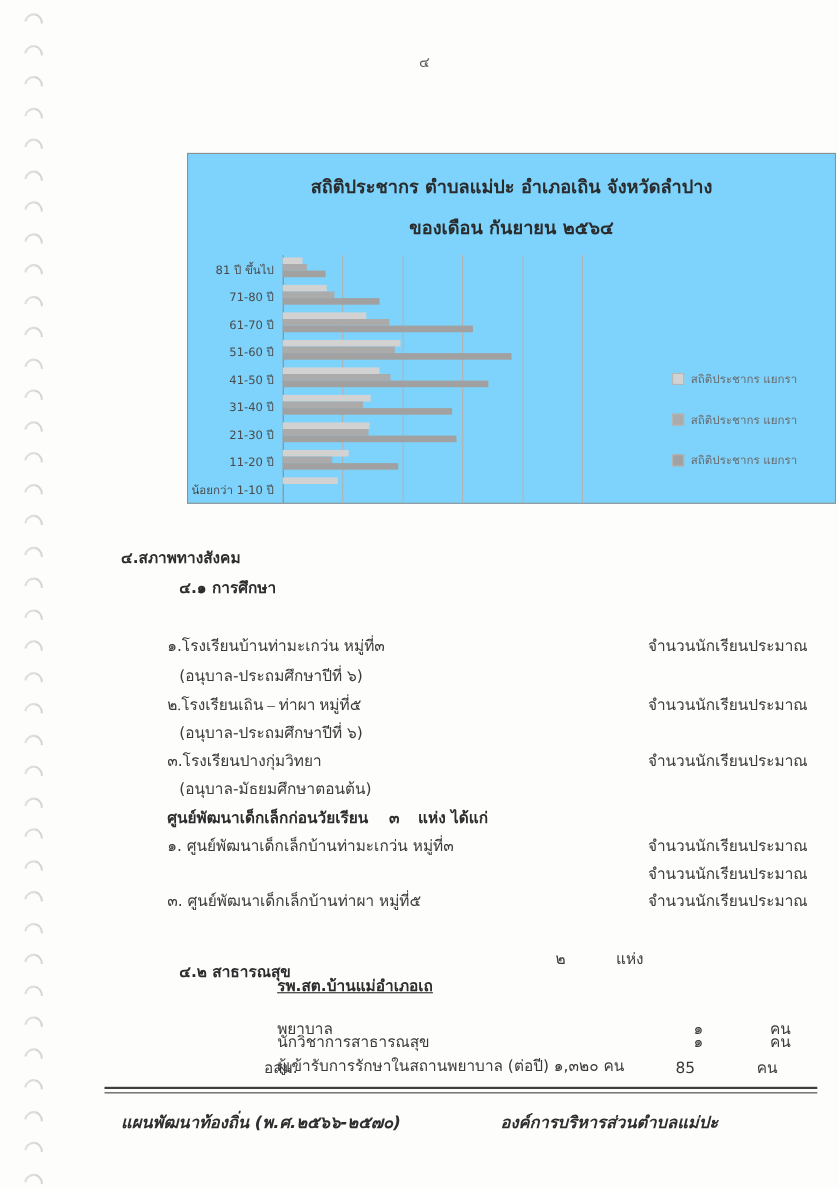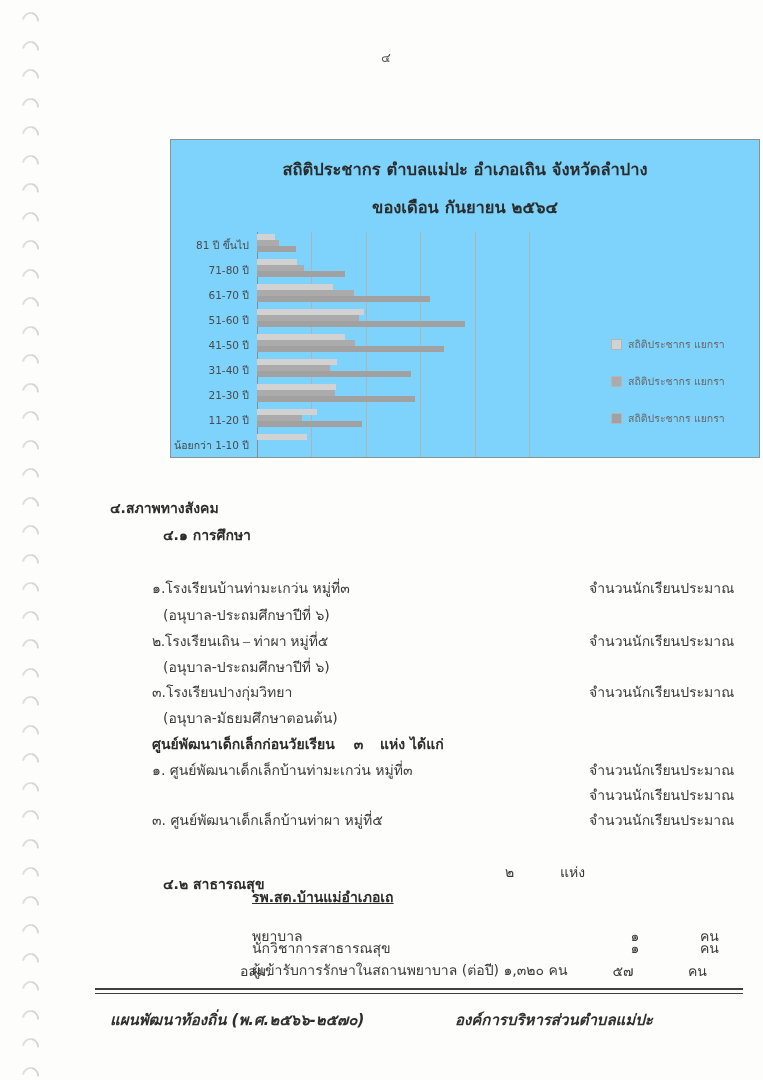--- a/index.html
+++ b/index.html
@@ -234,21 +234,21 @@
     <span class="staff-value">๑</span>
     <span class="staff-unit">คน</span>
   </div>
   <div class="abs txt" style="left:252px;top:940px;width:400px;">
     <span>นักวิชาการสาธารณสุข</span>
     <span class="staff-value">๑</span>
     <span class="staff-unit">คน</span>
   </div>
   <div class="abs txt" style="left:240px;top:963px;width:400px;">
     <span>อสม.</span>
-    <span class="staff-value">๕๗</span>
+    <span class="staff-value">85</span>
     <span class="staff-unit">คน</span>
   </div>
 
   <div class="abs txt" style="left:252px;top:965px;top:963px;"></div>
 
   <div class="abs txt" style="left:252px;top:962px;">ผู้เข้ารับการรักษาในสถานพยาบาล (ต่อปี) ๑,๓๒๐ คน</div>
 
   <div class="abs double-rule"></div>
 
   <div class="abs footer-text" style="left:110px;top:1008px;">แผนพัฒนาท้องถิ่น (พ.ศ.๒๕๖๖-๒๕๗๐)</div>

